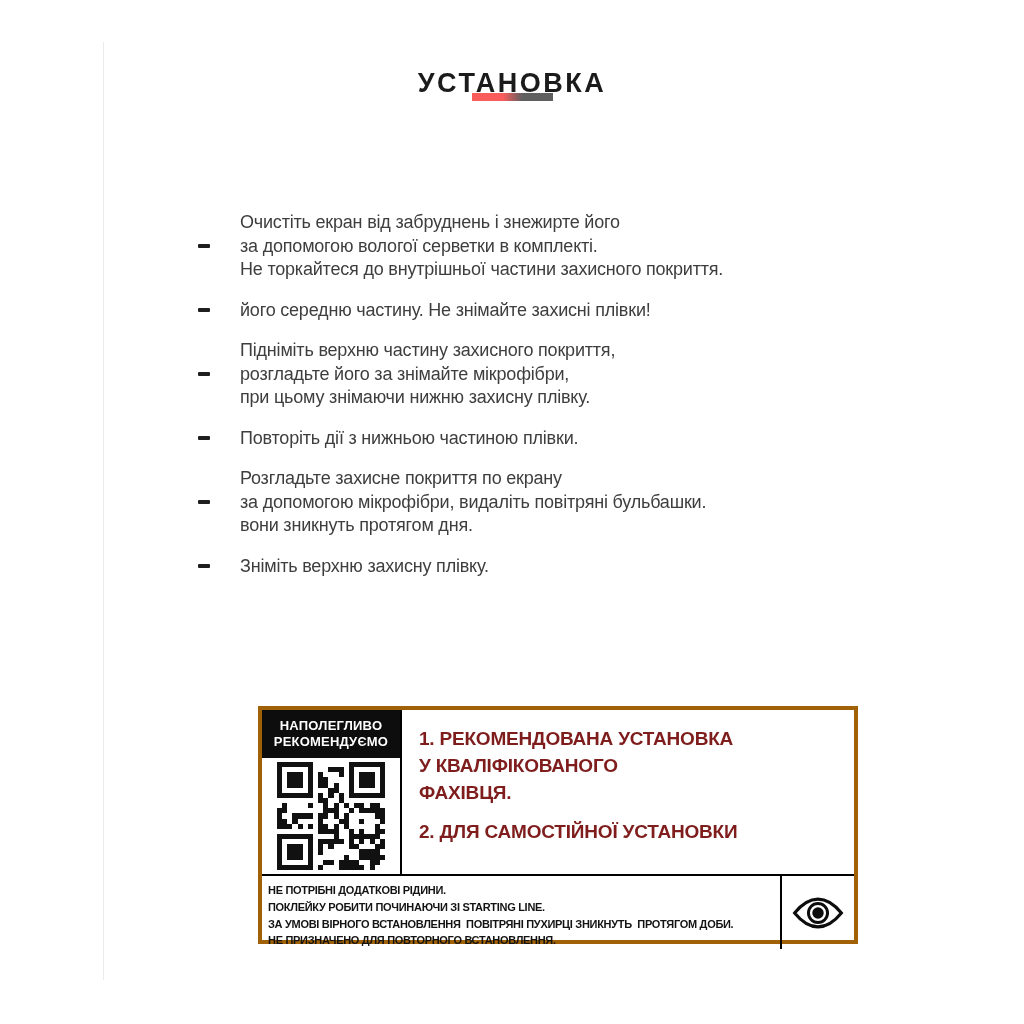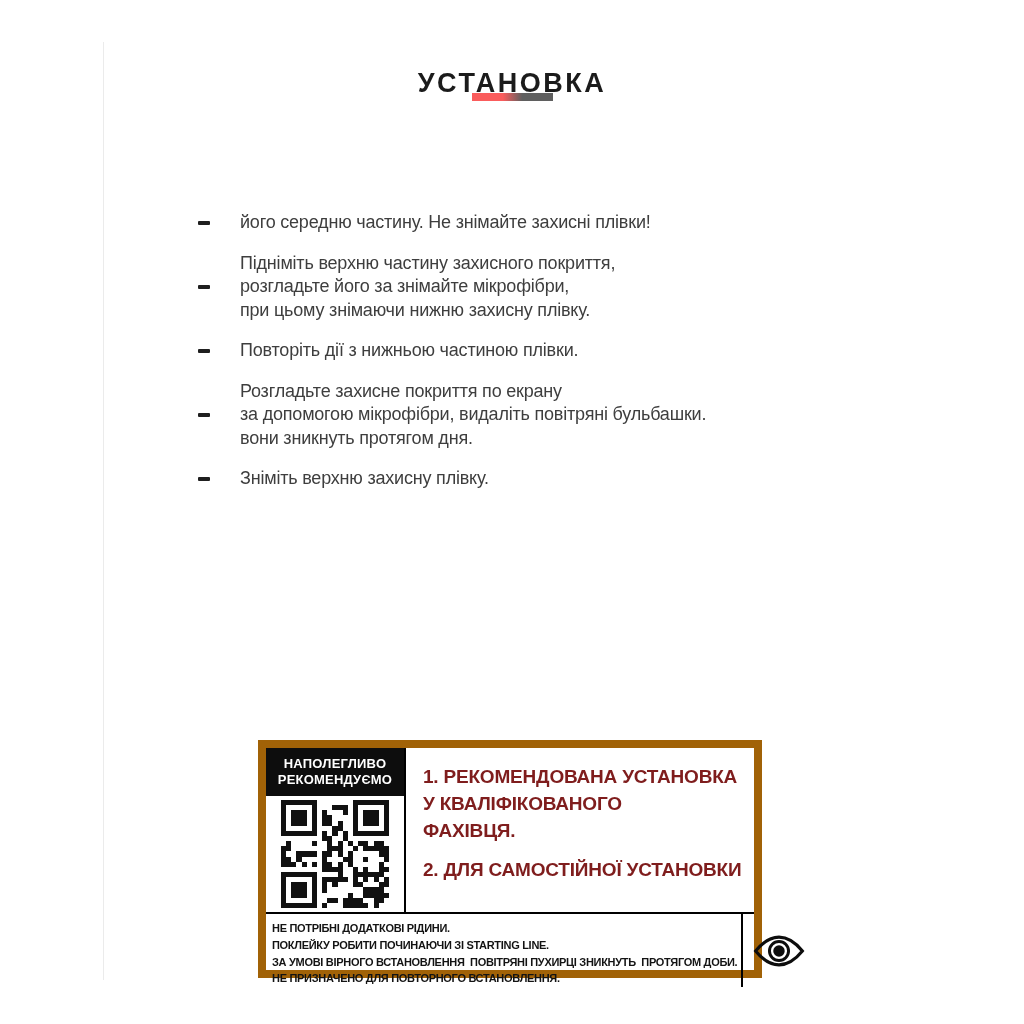--- a/index.html
+++ b/index.html
@@ -14,22 +14,22 @@
   }
   .divider-bar{
     position:absolute;left:472px;top:93px;width:81px;height:8px;
   }
   .steps{position:absolute;left:198px;top:211px;width:760px;}
   .step{display:flex;margin-bottom:17px;}
   .dash-col{width:42px;display:flex;align-items:center;flex:0 0 42px;}
   .dash{width:12px;height:4px;background:#1f1f1f;border-radius:1px;}
   .step-text{font-size:18px;line-height:23.5px;color:#3e3e3e;letter-spacing:-0.2px;}
   .rec-box{
-    position:absolute;left:258px;top:740px;width:504px;height:238px;
-    border:8px solid #a16207;box-sizing:border-box;display:flex;flex-direction:column;
+    position:absolute;left:258px;top:706px;width:600px;height:238px;
+    border:4px solid #a16207;box-sizing:border-box;display:flex;flex-direction:column;
     background:#fff;
   }
   .rec-top{display:flex;height:164px;border-bottom:2px solid #000;flex:0 0 164px;}
   .rec-left{width:140px;flex:0 0 140px;border-right:2px solid #000;box-sizing:border-box;display:flex;flex-direction:column;}
   .rec-badge{
     background:#0d0d0d;color:#ffffff;height:48px;flex:0 0 48px;
     display:flex;flex-direction:column;justify-content:center;align-items:center;
     font-weight:bold;font-size:13px;line-height:16px;letter-spacing:0.2px;text-align:center;
   }
   .qr-wrap{flex:1;display:flex;align-items:center;justify-content:center;}
@@ -48,20 +48,30 @@
 </head>
 <body>
 
 <div class="vline"></div>
 
 <div class="title">УСТАНОВКА</div>
 
 <div class="divider-bar" style="background: linear-gradient(90deg, rgb(250, 92, 92) 0%, rgb(250, 92, 92) 38%, rgb(95, 95, 95) 62%, rgb(95, 95, 95) 100%);"></div>
 
 <div class="steps">
+    <div class="step">
+      <div class="dash-col">
+        <span class="dash"></span>
+      </div>
+      <div class="step-text">
+        <div>Очистіть екран від забруднень і знежирте його</div>
+        <div>за допомогою вологої серветки в комплекті.</div>
+        <div>Не торкайтеся до внутрішньої частини захисного покриття.</div>
+      </div>
+    </div>
     <div class="step">
       <div class="dash-col">
         <span class="dash"></span>
       </div>
       <div class="step-text">
         <div>його середню частину. Не знімайте захисні плівки!</div>
       </div>
     </div>
     <div class="step">
       <div class="dash-col">

